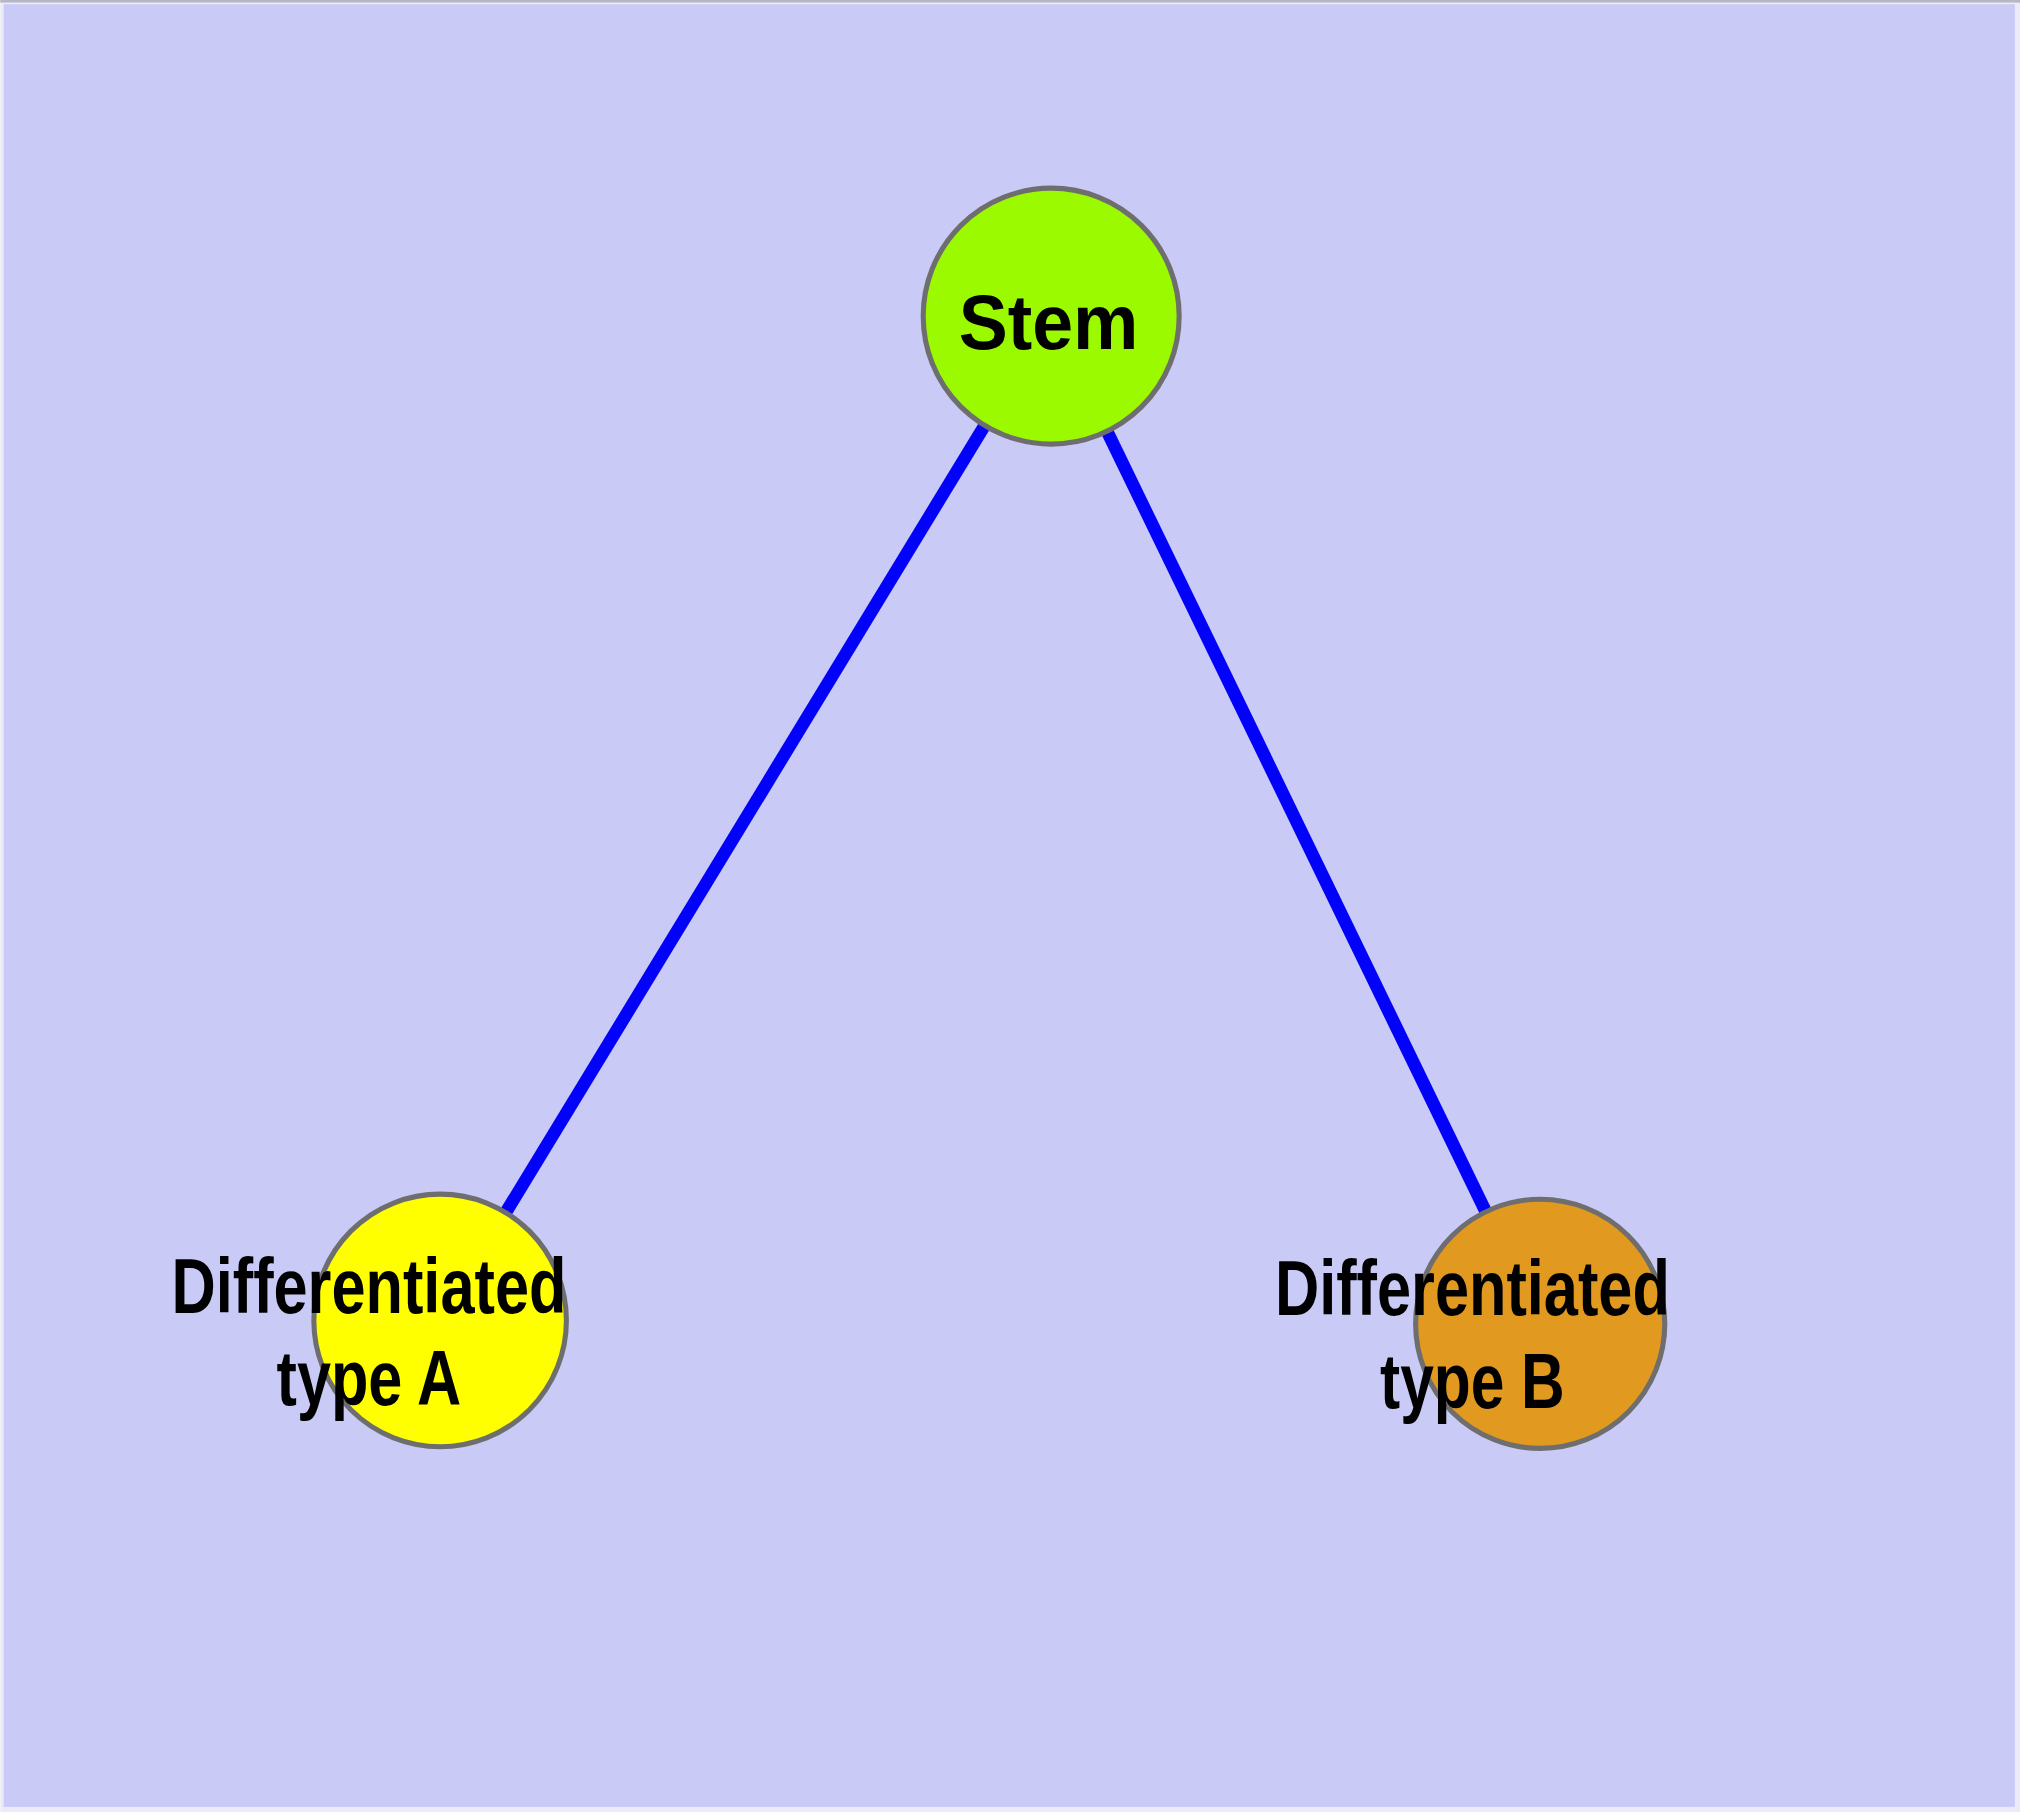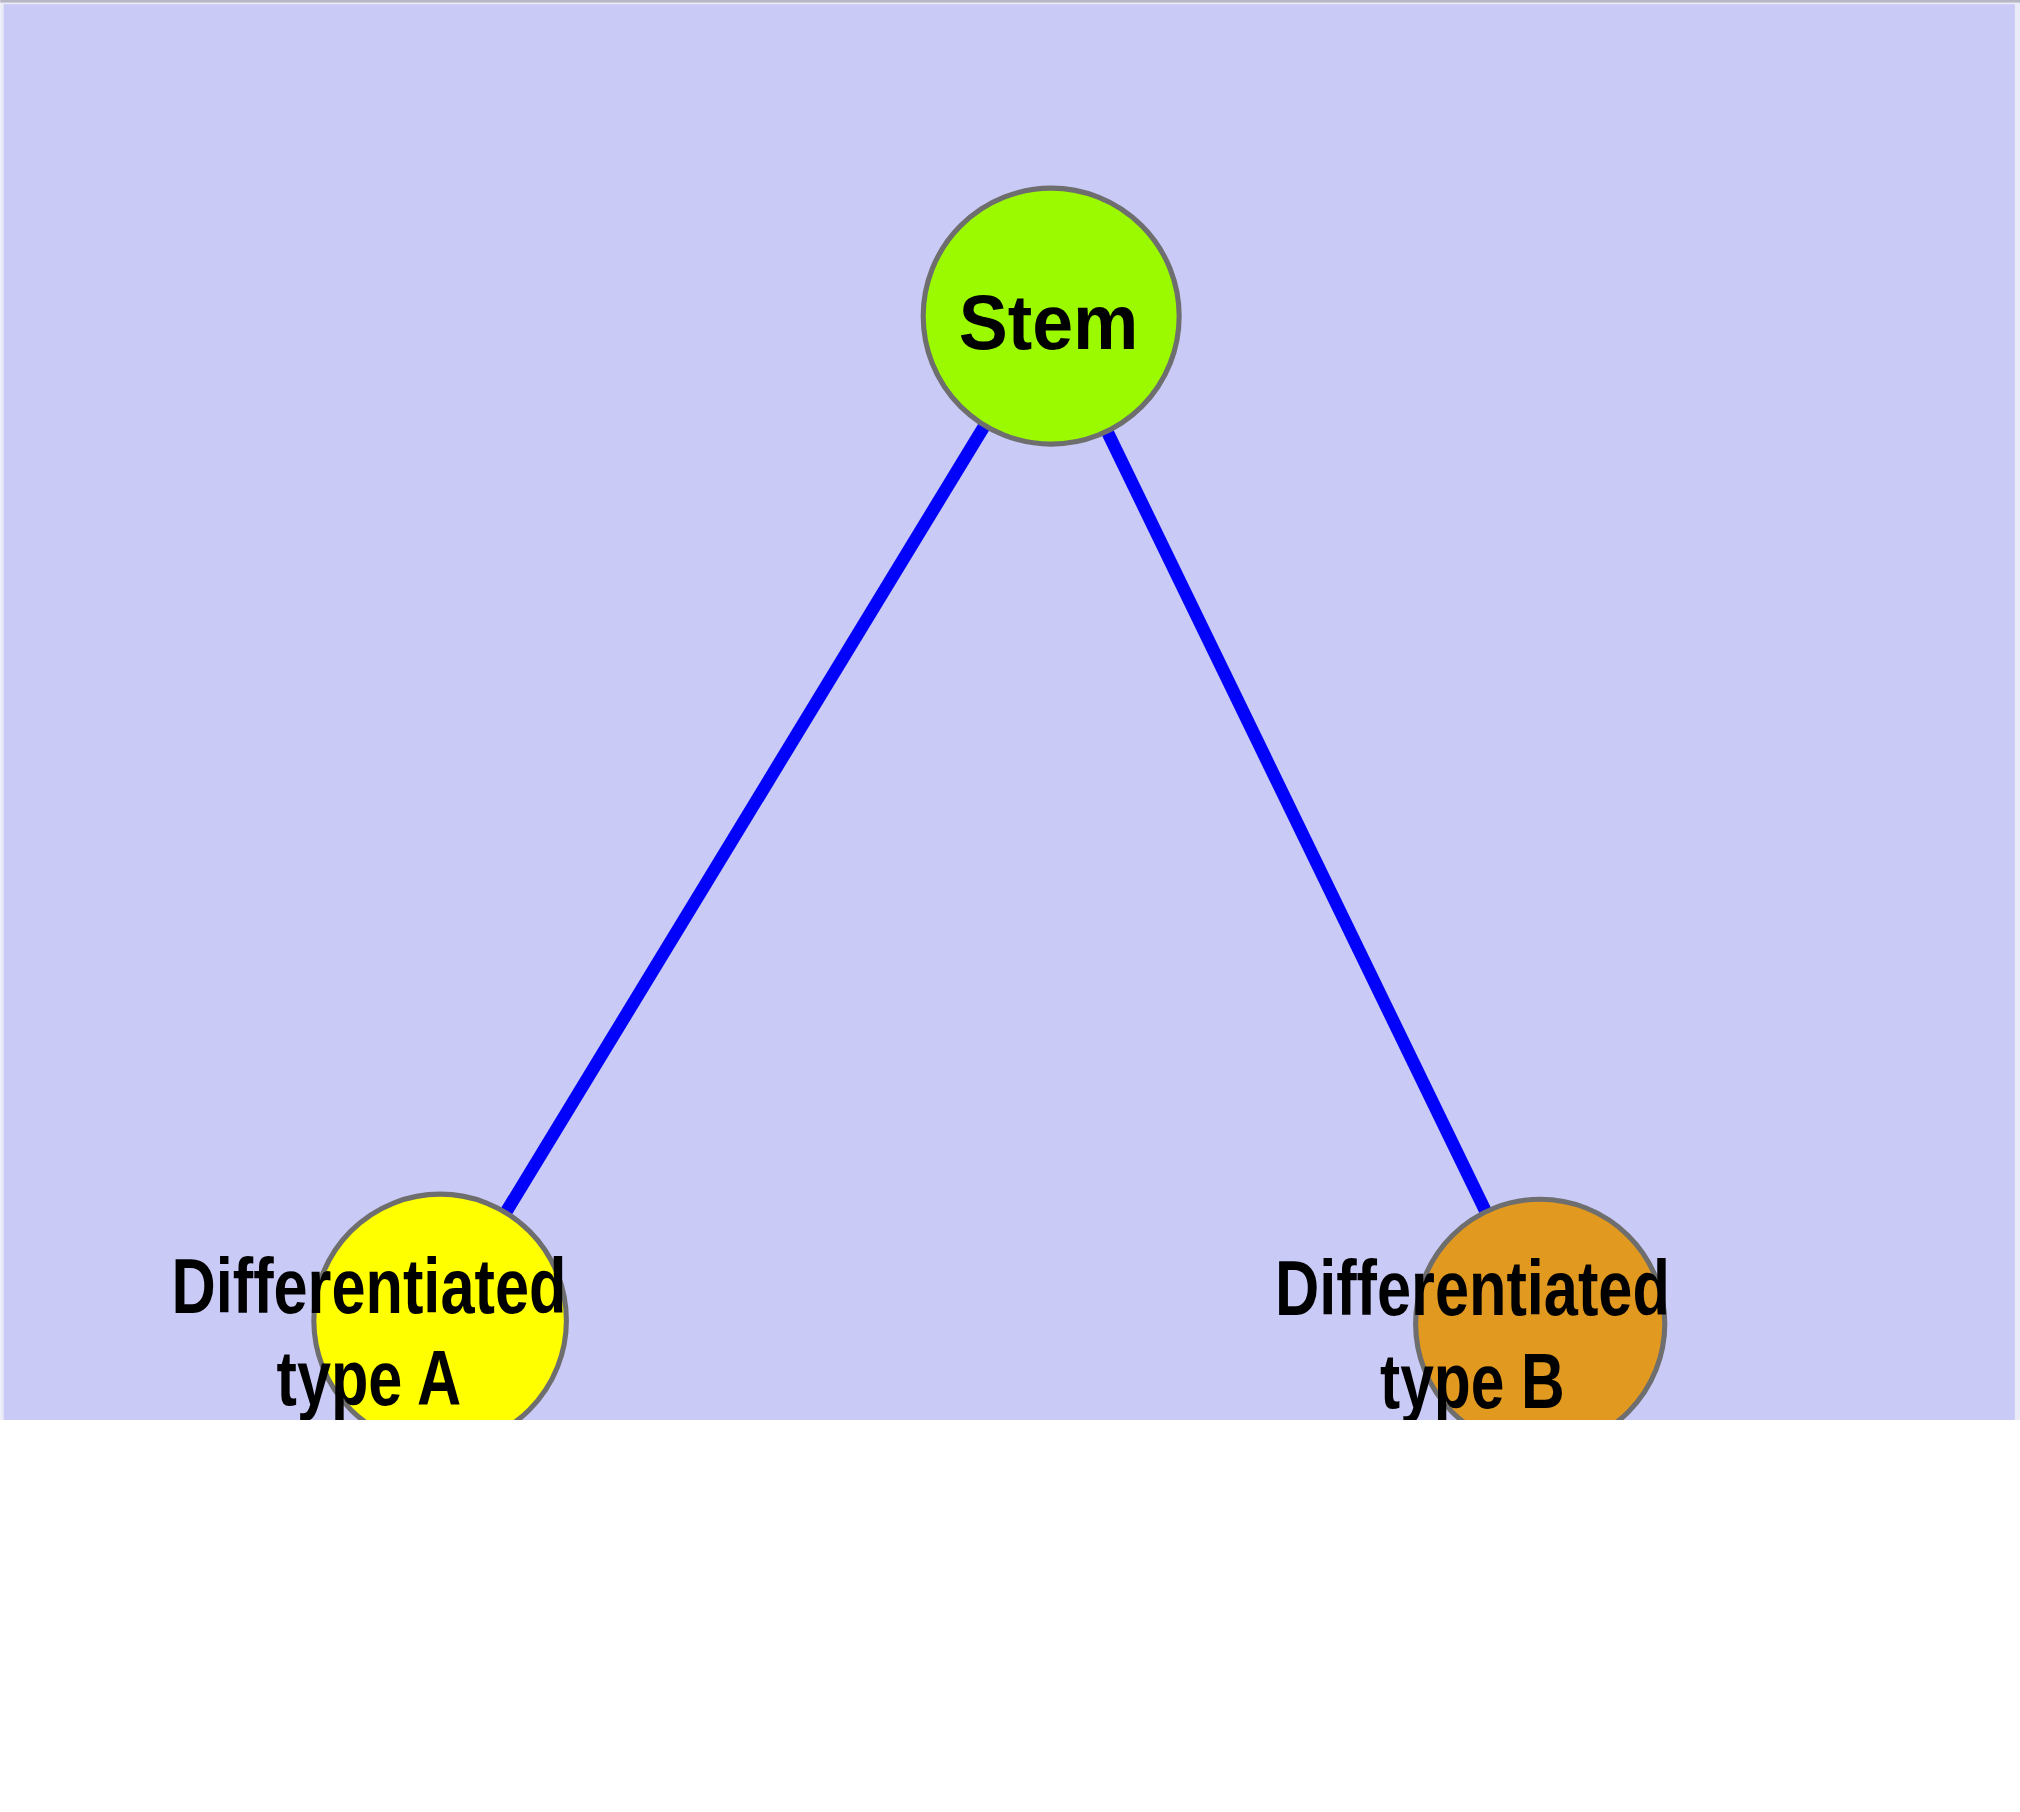--- a/index.html
+++ b/index.html
@@ -2,21 +2,21 @@
 <html style="font-size:13.6px"><head>
 <meta charset="utf-8">
 <style>
   html, body {
     margin: 0;
     padding: 0;
     background: #ffffff;
   }
   .stage {
     width: 2021px;
-    height: 1420px;
+    height: 1812px;
     position: relative;
   }
   svg { display: block; }
   .node-circle {
     stroke-width: 6px;
   }
   .graph-edge {
     stroke-width: 15px;
     stroke-linecap: butt;
     fill: none;

